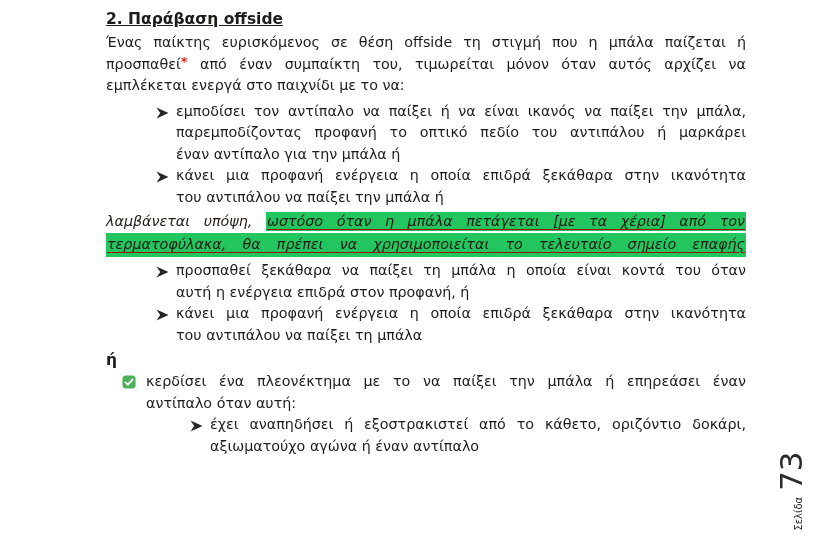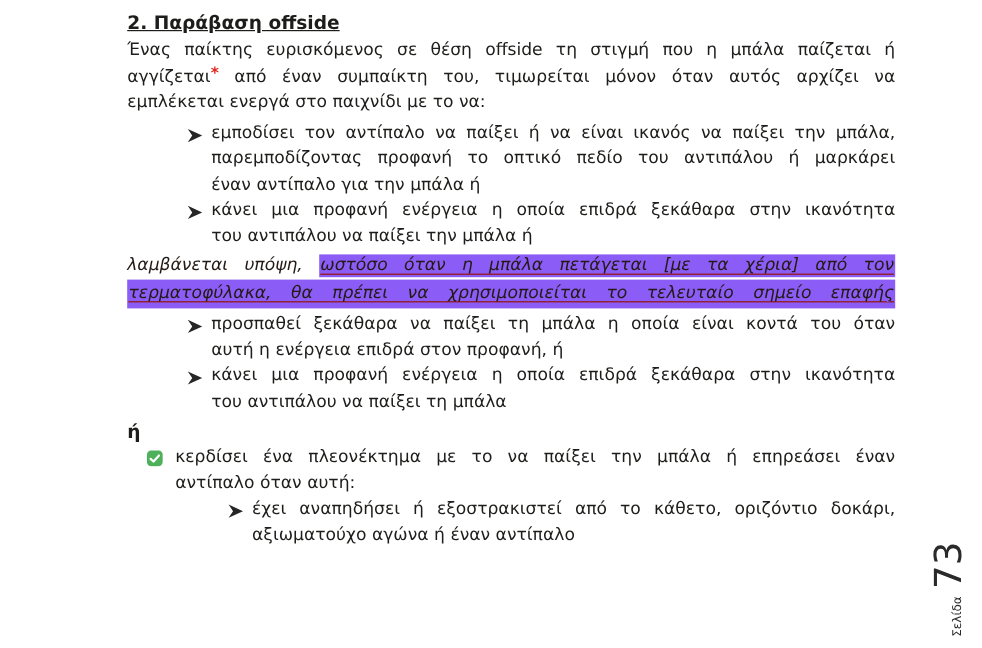--- a/index.html
+++ b/index.html
@@ -18,21 +18,21 @@
   .chk-row .bullet { position:absolute; left:16px; top:4px; width:14px; height:14px; }
   .arr-row { padding-left:70px; }
   .arr-row .bullet { position:absolute; left:50px; top:6px; width:13px; height:12px; }
   .arr-row.deep { padding-left:104px; }
   .arr-row.deep .bullet { left:84px; }
   .bullet svg { display:block; width:100%; height:100%; }
   .star-sup { color:#e02419; font-weight:700; position:relative; top:-3px; font-size:13px; }
   .footnote { margin:3px 0 3px 0; font-style:italic; color:#241a14; }
   .fstar { color:#e02419; font-weight:700; margin-right:5px; }
   .hl {
-    background:#8b5cf6; color:#241a14;
+    background:#22c55e; color:#241a14;
     text-decoration:underline; text-decoration-color:#96150a;
     text-decoration-thickness:1.4px; text-underline-offset:3px;
     padding:1px 1px 2px 1px;
   }
   .hl-block { display:block; text-align:justify; text-align-last:justify; }
   .or-line { font-weight:700; font-size:15.5px; line-height:22px; margin:3px 0 0 0; }
   .pageside {
     position:absolute; left:791px; top:491px;
     transform:translate(-50%,-50%) rotate(-90deg);
     white-space:nowrap; display:flex; align-items:baseline; gap:6px; color:#2a2a2a;
@@ -42,21 +42,21 @@
 </style>
 </head>
 <body>
 
 <div class="doc">
 
   <h2 class="title">2. Παράβαση offside</h2>
 
   <div>
     <p class="ln j">Ένας παίκτης ευρισκόμενος σε θέση offside τη στιγμή που η μπάλα παίζεται ή</p>
-    <p class="ln j"><span>αγγίζεται</span><span class="star-sup">*</span> <span>από έναν συμπαίκτη του, τιμωρείται μόνον όταν αυτός αρχίζει να</span></p>
+    <p class="ln j"><span>προσπαθεί</span><span class="star-sup">*</span> <span>από έναν συμπαίκτη του, τιμωρείται μόνον όταν αυτός αρχίζει να</span></p>
     <p class="ln">εμπλέκεται ενεργά στο παιχνίδι με το να:</p>
   </div>
 
   <div class="grp">
 
 
 
     <div class="row arr-row">
       <span class="bullet">
         <svg viewBox="0 0 13 12">

